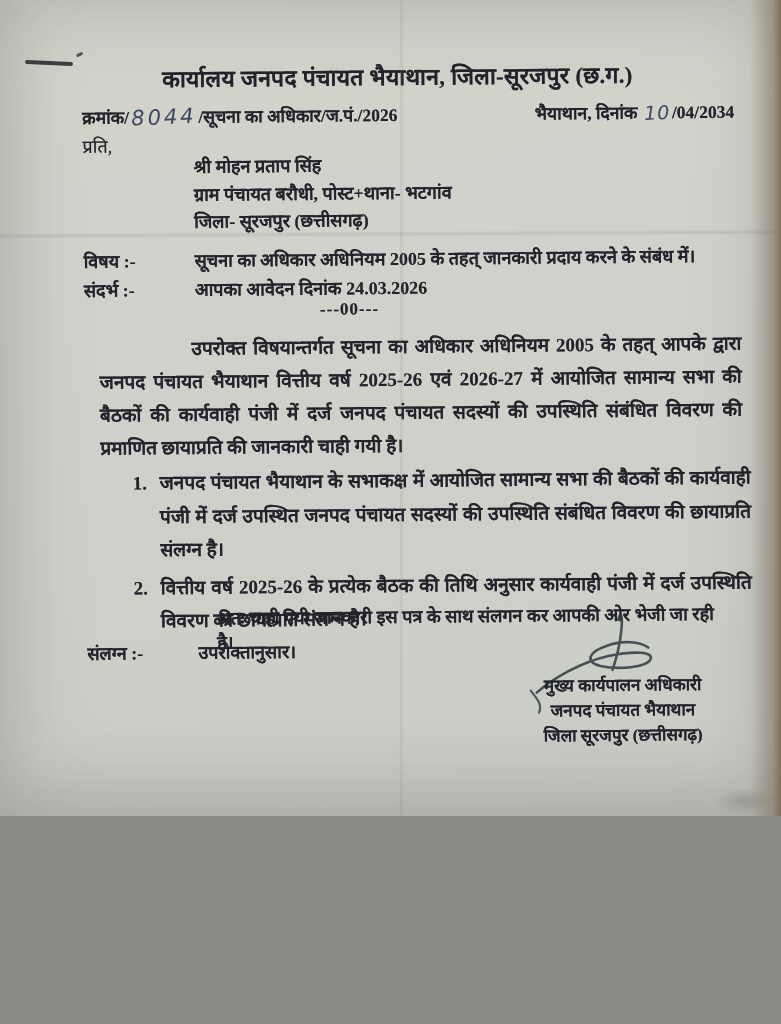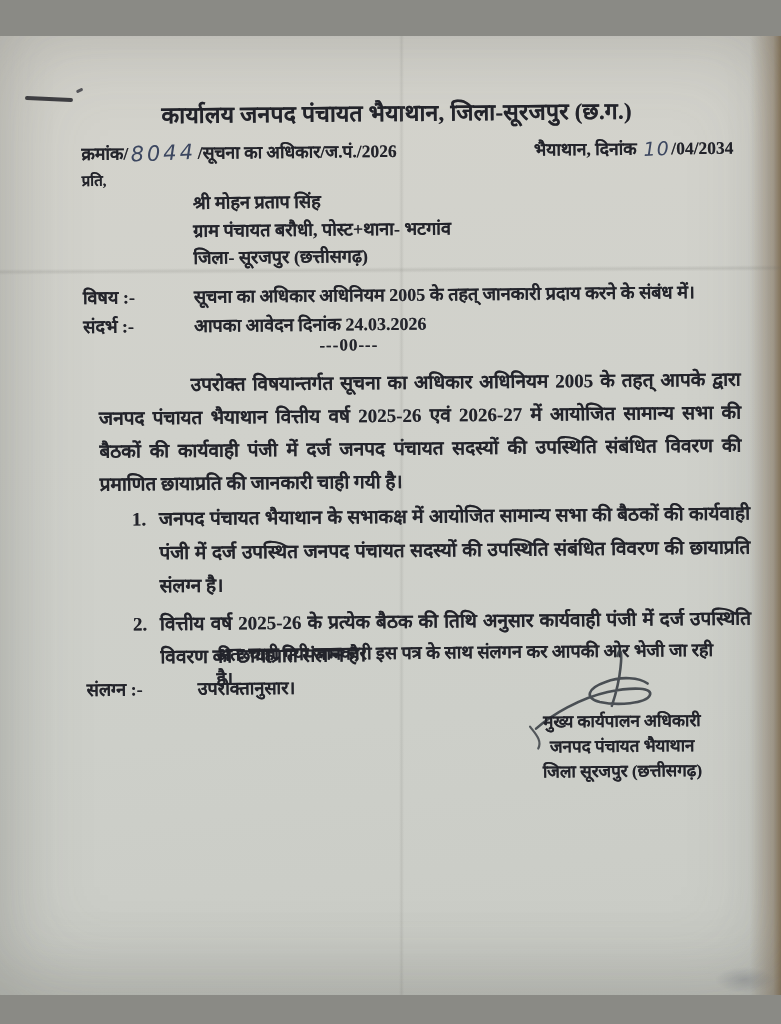--- a/index.html
+++ b/index.html
@@ -1,23 +1,22 @@
 <!DOCTYPE html>
 <html><head>
 <meta charset="utf-8">
 <style>
   html,body{margin:0;padding:0;background:#8a8a85;}
   #stage{
-    position:relative;width:781px;height:959px;overflow:hidden;
+    position:relative;width:781px;height:816px;overflow:hidden;
     font-family:"Liberation Serif","DejaVu Serif",serif;
     background:
       linear-gradient(to right, rgba(0,0,0,0) 96%, rgba(130,108,80,.45) 99%, #8d7a5e 100%),
       linear-gradient(175deg, #d4d3cc 0%, #d0d1cb 40%, #cdcfc9 70%, #c9cbc5 100%),
       #d0d1cb;
-    margin-top: 36px;
   }
   #stage::after{ 
     content:"";position:absolute;inset:0;pointer-events:none;
     box-shadow:inset 0 0 90px rgba(80,80,75,.25), inset 0 -30px 60px rgba(90,90,85,.12);
   }
   .content{
     position:absolute;inset:0;
     transform:rotate(-0.55deg);
     color:#23242b;
     text-shadow:0 0 .6px rgba(35,35,42,.55);
@@ -33,21 +32,21 @@
     font-size:17.5px;font-weight:600;
   }
   .handwritten{
     font-family:"DejaVu Sans","Liberation Sans",sans-serif;
     font-style:italic;font-weight:400;color:#3c4760;
     font-size:21px;letter-spacing:3px;
     display:inline-block;transform:rotate(-2deg) translateY(1px);
     text-shadow:none;padding:0 2px;
   }
   .handwritten.small{font-size:19px;letter-spacing:1px;}
-  .salutation{position:absolute;top:131px;left:85px;font-size:15px;font-weight:700;}
+  .salutation{position:absolute;top:131px;left:85px;font-size:18px;font-weight:400;}
   .addressee{position:absolute;top:152px;left:196px;font-size:18px;line-height:27.5px;font-weight:600;}
   .row{position:absolute;left:85px;font-size:18px;font-weight:600;}
   .row .lbl{display:inline-block;width:111px;}
   .sep{position:absolute;top:299px;left:0;right:80px;text-align:center;font-size:17px;font-weight:700;letter-spacing:1px;}
   .bodypara{
     position:absolute;top:330px;left:100px;width:642px;
     font-size:19px;line-height:33px;font-weight:600;
     text-align:justify;text-indent:92px;
   }
   .list{position:absolute;top:464px;left:132px;width:618px;}

